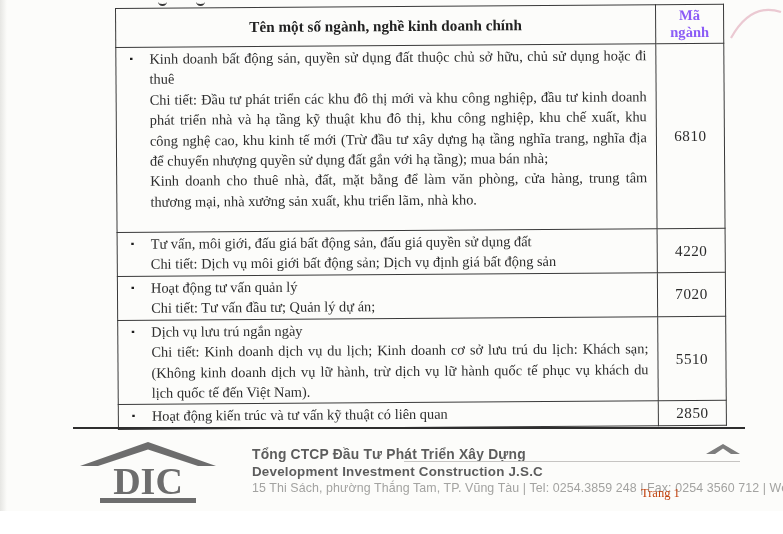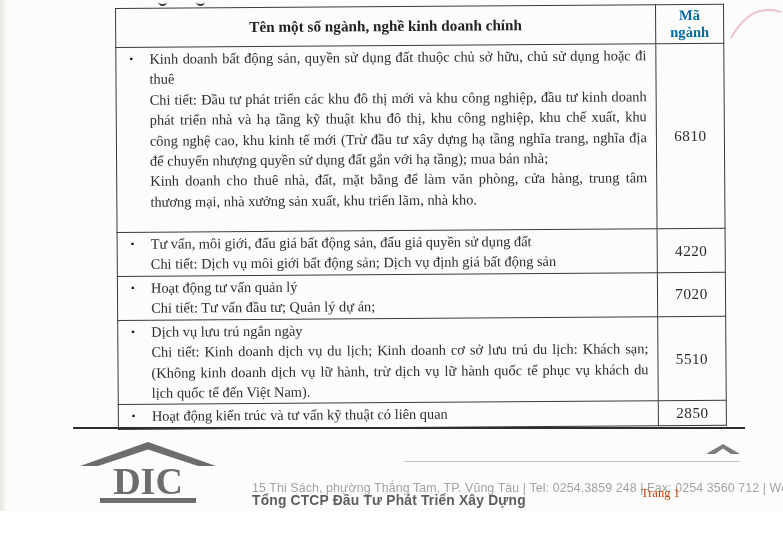--- a/index.html
+++ b/index.html
@@ -40,21 +40,21 @@
     overflow:hidden;
   }
   col.c-name{width:540px;}
   col.c-code{width:68px;}
   th.h-name{
     font-size:15.2px;font-weight:bold;text-align:center;
     height:36px;padding:0 10px;color:#222;
   }
   th.h-code{
     font-size:14.6px;font-weight:bold;text-align:center;
-    line-height:17px;padding:2px 4px;color:#0369a1;
+    line-height:17px;padding:2px 4px;color:#8b5cf6;
   }
   td.name-cell{
     vertical-align:top;
     padding:1px 9px 1px 13px;
     font-size:14.4px;line-height:20.4px;
   }
   td.code-cell{
     vertical-align:middle;text-align:center;
     font-size:15.2px;letter-spacing:0.5px;color:#2a2a2a;
   }
@@ -71,21 +71,21 @@
     position:absolute;left:73px;top:427px;width:672px;height:1.6px;
     background:#2e2e2e;
   }
   .footer{
     position:absolute;left:0;top:436px;width:783px;height:80px;
     font-family:"Liberation Sans","DejaVu Sans",sans-serif;
   }
   .dic-logo{position:absolute;left:78px;top:6px;}
   .company-vi{
     position:absolute;left:252px;top:11px;
-    font-size:13.8px;font-weight:bold;color:#5d5d5d;letter-spacing:0.2px;margin-top:46px;
+    font-size:13.8px;font-weight:bold;color:#5d5d5d;letter-spacing:0.2px;
   }
   .company-en{
     position:absolute;left:252px;top:28px;
     font-size:13.4px;font-weight:bold;color:#5d5d5d;letter-spacing:0.2px;
   }
   .address{
     position:absolute;left:252px;top:45px;
     font-size:12.4px;color:#a3a3a1;white-space:nowrap;letter-spacing:0.1px;
   }
   .tagline{
@@ -191,20 +191,21 @@
 
   <div class="footer">
 
     <svg class="dic-logo" width="140" height="62" viewBox="0 0 140 62">
       <polygon points="70,0 138,24 120,24 70,7.5 20,24 2,24" fill="#6d6d6d"></polygon>
       <text x="70" y="52" text-anchor="middle" font-family="Liberation Serif, DejaVu Serif, serif" font-size="38" font-weight="bold" fill="#6d6d6d">DIC</text>
       <rect x="22" y="56" width="96" height="5" fill="#6d6d6d"></rect>
     </svg>
 
     <div class="company-vi">Tổng CTCP Đầu Tư Phát Triển Xây Dựng</div>
+    <div class="company-en">Development Investment Construction J.S.C</div>
     <div class="address">15 Thi Sách, phường Thắng Tam, TP. Vũng Tàu | Tel: 0254.3859 248 | Fax: 0254 3560 712 | Web: www.dic.vn</div>
 
     <div class="tagline-rule"></div>
     <svg class="tagline-roof" width="34" height="11" viewBox="0 0 34 11">
       <polygon points="17,0 34,10 25,10 17,4.5 9,10 0,10" fill="#7d7d7d"></polygon>
     </svg>
 
     <div class="page-number">Trang 1</div>
   </div>
 

